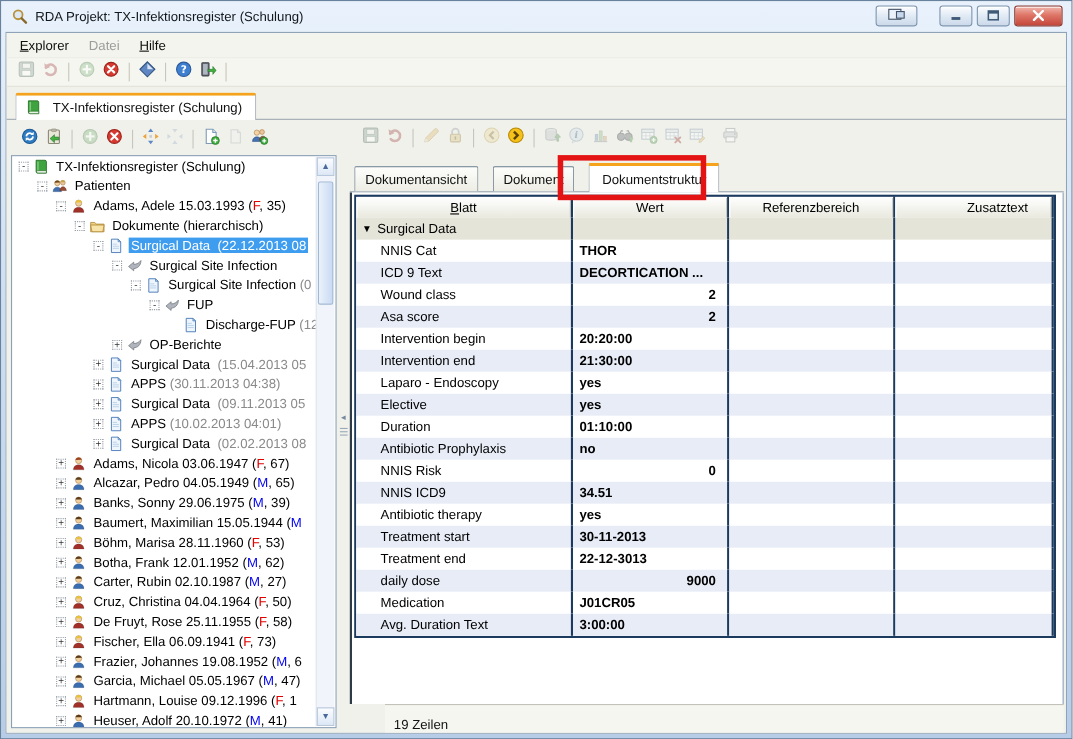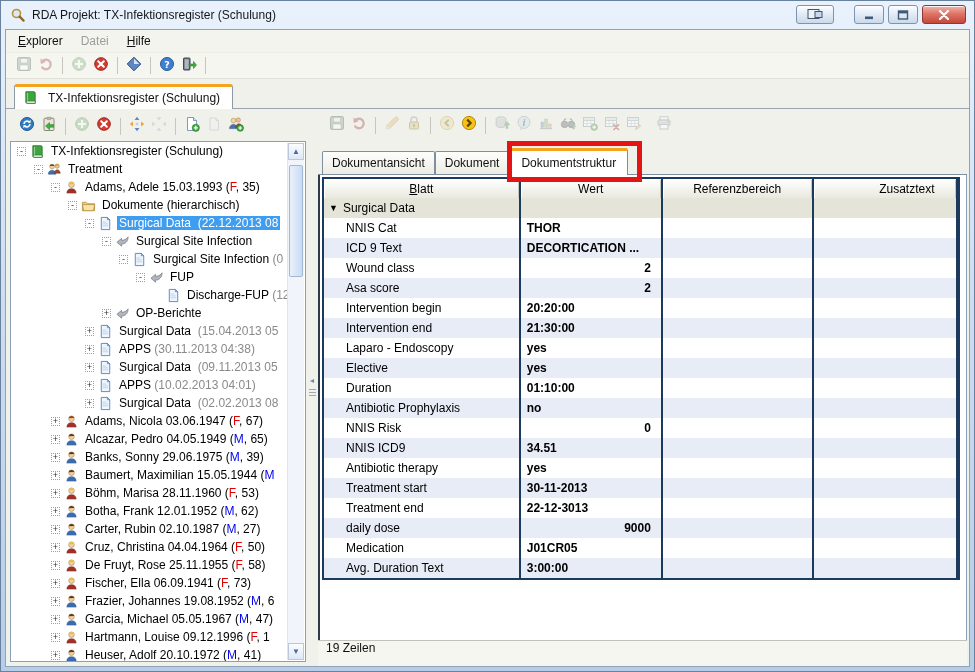--- a/index.html
+++ b/index.html
@@ -69,21 +69,21 @@
   .splitter{position:absolute;left:300px;top:2px;bottom:4px;width:12px;display:flex;
     flex-direction:column;align-items:center;justify-content:center;}
   .splitter-arrow{color:#7688a0;font-size:7px;line-height:7px;margin-bottom:4px;}
   .grip-line{width:7px;height:1px;background:#9aa8ba;margin:1px 0;}
   
   .right-panel{position:absolute;left:312px;right:2px;top:0;bottom:0;display:flex;flex-direction:column;}
   .right-toolbar{height:32px;display:flex;align-items:center;padding-left:8px;}
   .doc-tabstrip{height:34px;display:flex;align-items:flex-end;padding-left:4px;
     border-bottom:1px solid #7f8f9f;position:relative;}
   .dtab{border:1px solid #7f8f9f;border-bottom:none;background:linear-gradient(#fdfdfb,#ededE5);
-    font-size:12px;color:#111;padding:4px 9px 4px;border-radius:2px 2px 0 0;margin-right:0;}
+    font-size:12px;color:#111;padding:4px 9px 4px;border-radius:2px 2px 0 0;margin-right:13px;}
   .dtab.active{background:#fff;border-top:3px solid var(--orange);padding:5px 11px 5px;
     position:relative;top:1px;z-index:2;}
   .annotation{position:absolute;border:5px solid var(--annot);z-index:30;pointer-events:none;}
   .page{flex:1;background:#fff;border-left:2px solid #2e3a48;border-right:1px solid #8ba0b6;
     position:relative;overflow:hidden;}
   .dtable{position:absolute;left:2px;top:2px;right:6px;border:2px solid var(--grid);border-top-width:2px;}
   .thead{display:flex;}
   .hcell{height:19px;background:linear-gradient(#ffffff,#e9e9df);
     border-right:2px solid var(--grid);box-shadow:inset 1px 1px 0 #fff,inset -1px 0 0 #c8c8be;
     display:flex;align-items:center;justify-content:center;font-size:12px;color:#000;}
@@ -92,21 +92,21 @@
   .brow.alt .bc{background:var(--alt);}
   .brow.group .bc{background:var(--group);}
   .bc{height:20px;display:flex;align-items:center;overflow:hidden;white-space:pre;
     border-right:2px solid var(--grid);font-size:12px;color:#000;background:#fff;}
   .bc.c1{padding-left:22px;} .brow.group .bc.c1{padding-left:5px;}
   .bc.val{padding-left:6px;padding-right:10px;font-weight:bold;}
   .bc.val.num{justify-content:flex-end;}
   .tri{font-size:9px;margin-right:5px;}
   .w1{width:198px;} .w2{width:143px;} .w3{width:152px;} .w4{width:145px;padding-left:44px;}
   .statusbar{height:26px;background:#f6f6f0;border-top:1px solid #c2c2ba;display:flex;
-    align-items:flex-start;padding-left:8px;font-size:12px;color:#111;}
+    align-items:flex-end;padding-left:8px;font-size:12px;color:#111;margin-left:32px;}
   u{text-decoration:underline;}
 </style>
 </head>
 <body>
 
 <div class="frame">
   <div class="titlebar">
     <span class="title-icon" id="title-icon">
         <svg width="16" height="16" viewBox="0 0 16 16">
           <circle cx="6.5" cy="6.5" r="4" fill="#dce8f4" stroke="#b8913a" stroke-width="1.6"></circle>
@@ -297,21 +297,21 @@
                     <path d="M4.2 3h1.2v9.4H4.2z" fill="#8fd08f"></path>
                     <path d="M13 14.2H4.6a1.2 1.2 0 0 1 0-2.4H13z" fill="#e8f2e8" stroke="#1e6a1e" stroke-width="0.6"></path>
                   </svg></span><span class="tlabel"><span class="p-k">TX-Infektionsregister (Schulung)</span></span></div>
               <div class="trow" style="padding-left: 23px;"><span class="exp">-</span><span class="ticon"><svg width="15" height="15" viewBox="0 0 16 16">
                     <circle cx="5.4" cy="4.8" r="2.5" fill="#f2cf9e" stroke="#9a7038" stroke-width="0.5"></circle>
                     <path d="M5.4 2.3c-1.4 0-2.5 1-2.5 2l5-.1c0-1-1.1-1.9-2.5-1.9z" fill="#704818"></path>
                     <path d="M1.4 13c0-2.7 1.8-4.3 4-4.3s4 1.6 4 4.3z" fill="#3f6fb0" stroke="#29507e" stroke-width="0.5"></path>
                     <circle cx="10.8" cy="4.4" r="2.3" fill="#eac49a" stroke="#9a7038" stroke-width="0.5"></circle>
                     <path d="M10.8 2.1c-1.3 0-2.3.9-2.3 1.8h4.6c0-.9-1-1.8-2.3-1.8z" fill="#caa24a"></path>
                     <path d="M7.8 12c.3-2.3 1.5-3.7 3.2-3.7 1.6 0 2.9 1.4 3.2 3.7z" fill="#9a4a32" stroke="#6a3020" stroke-width="0.5"></path>
-                  </svg></span><span class="tlabel"><span class="p-k">Treatment</span></span></div>
+                  </svg></span><span class="tlabel"><span class="p-k">Patienten</span></span></div>
               <div class="trow" style="padding-left: 40px;"><span class="exp">-</span><span class="ticon"><svg width="15" height="15" viewBox="0 0 16 16">
                     <circle cx="8" cy="5" r="3" fill="#f2cf9e" stroke="#9a7038" stroke-width="0.5"></circle>
                     <path d="M8 2c-1.7 0-3 1.2-3 2.4l6-.1C11 3.2 9.7 2 8 2z" fill="#e8c23c"></path>
                     <path d="M2.8 14c0-3.2 2.2-5 5.2-5s5.2 1.8 5.2 5z" fill="#a03028" stroke="#444" stroke-opacity="0.35" stroke-width="0.5"></path>
                   </svg></span><span class="tlabel"><span class="p-k">Adams, Adele 15.03.1993 (</span><span class="p-f">F</span><span class="p-k">, 35)</span></span></div>
               <div class="trow" style="padding-left: 57px;"><span class="exp">-</span><span class="ticon"><svg width="15" height="15" viewBox="0 0 16 16">
                     <path d="M1.5 4.5h4l1.4 1.6h7.6v7.4h-13z" fill="#f0d080" stroke="#a8802a" stroke-width="0.7"></path>
                     <path d="M1.5 7h13l-1.2 6.5H2.8z" fill="#f8e4a8" stroke="#a8802a" stroke-width="0.7"></path>
                   </svg></span><span class="tlabel"><span class="p-k">Dokumente (hierarchisch)</span></span></div>
               <div class="trow sel" style="padding-left: 74px;"><span class="exp">-</span><span class="ticon"><svg width="15" height="15" viewBox="0 0 16 16">

